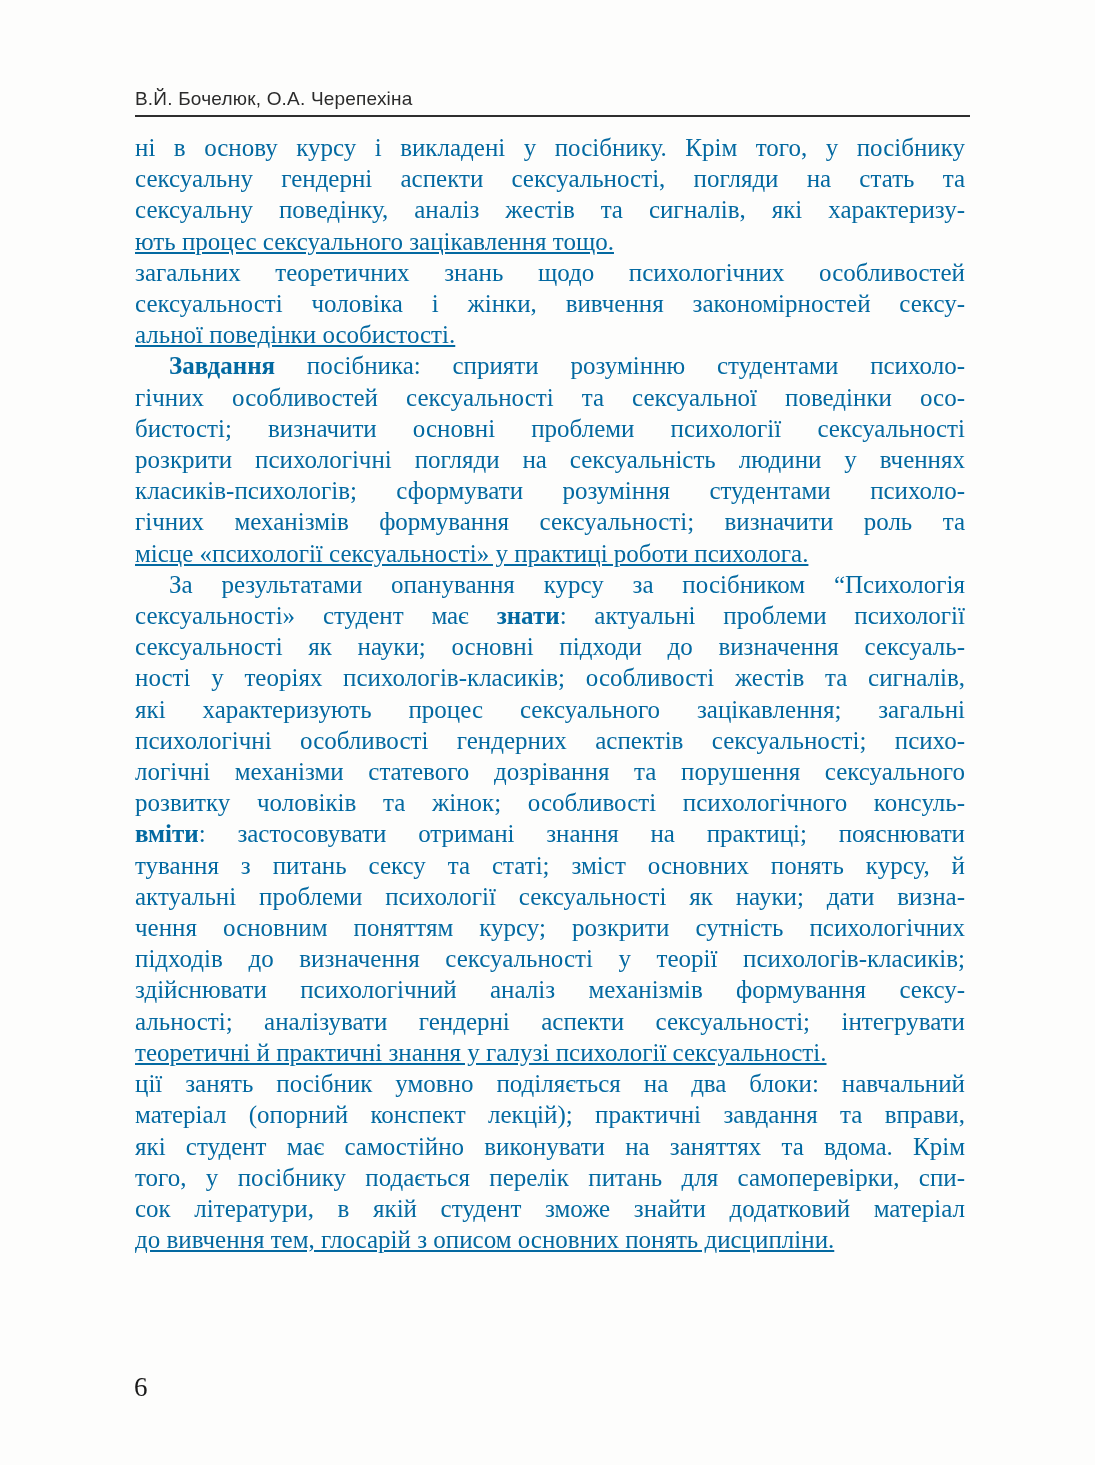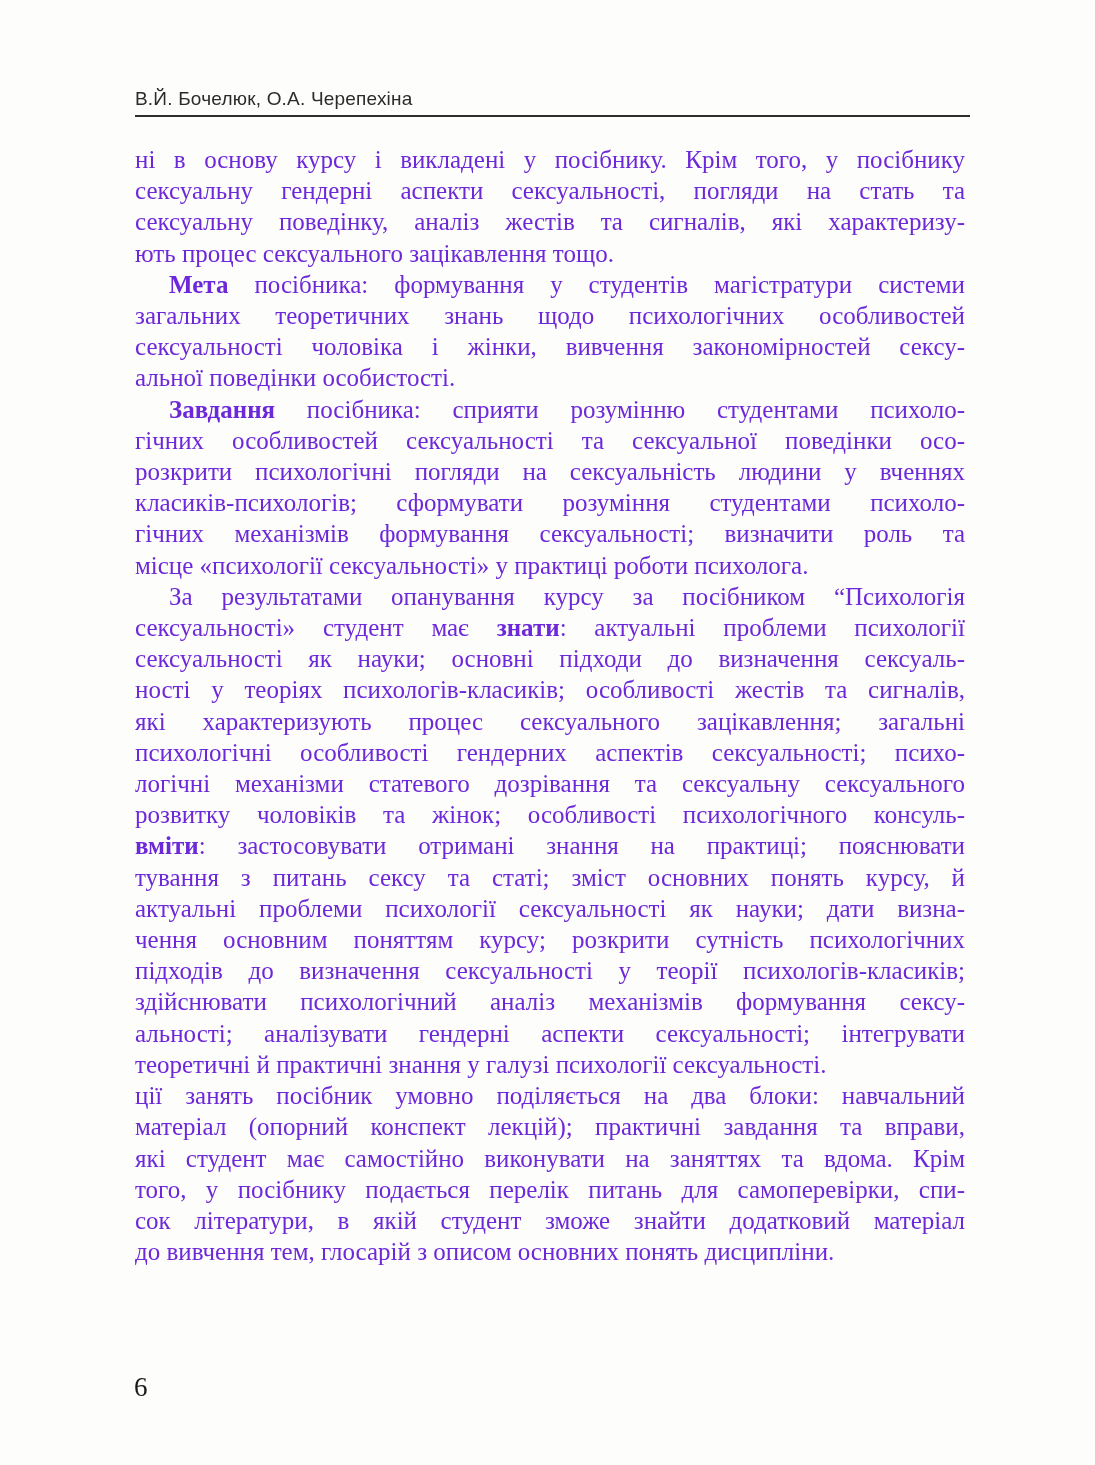--- a/index.html
+++ b/index.html
@@ -30,34 +30,35 @@
     letter-spacing: 0.2px;
   }
   .header-rule {
     margin-top: 5px;
     height: 2px;
     background: #2e2e2e;
   }
   .body-text {
     position: absolute;
     left: 135px;
-    top: 144px;
+    top: 132px;
     width: 830px;
     font-family: "Liberation Serif", serif;
     font-size: 25px;
     line-height: 31.2px;
-    color: #6d28d9;
+    color: #0369a1;
   }
   .paragraph { margin: 0; }
   .line {
     text-align: justify;
     text-align-last: justify;
   }
   .line.para-end {
     text-align-last: left;
+    text-decoration: underline;
   }
   .line.first-indent {
     text-indent: 34px;
   }
   .line b { font-weight: bold; }
   .page-number {
     position: absolute;
     left: 134px;
     top: 1372px;
     font-family: "Liberation Serif", serif;
@@ -75,41 +76,41 @@
   </div>
 
   <div class="body-text">
       <div class="paragraph">
         <div class="line"><span>ні в основу курсу і викладені у посібнику. Крім того, у посібнику</span></div>
         <div class="line"><span>сексуальну гендерні аспекти сексуальності, погляди на стать та</span></div>
         <div class="line"><span>сексуальну поведінку, аналіз жестів та сигналів, які характеризу-</span></div>
         <div class="line para-end"><span>ють процес сексуального зацікавлення тощо.</span></div>
       </div>
       <div class="paragraph">
-        <div class="line first-indent"><b>Мета</b><span> посібника: формування у студентів магістратури системи</span></div>
         <div class="line"><span>загальних теоретичних знань щодо психологічних особливостей</span></div>
         <div class="line"><span>сексуальності чоловіка і жінки, вивчення закономірностей сексу-</span></div>
         <div class="line para-end"><span>альної поведінки особистості.</span></div>
       </div>
       <div class="paragraph">
         <div class="line first-indent"><b>Завдання</b><span> посібника: сприяти розумінню студентами психоло-</span></div>
         <div class="line"><span>гічних особливостей сексуальності та сексуальної поведінки осо-</span></div>
+        <div class="line"><span>бистості; визначити основні проблеми психології сексуальності</span></div>
         <div class="line"><span>розкрити психологічні погляди на сексуальність людини у вченнях</span></div>
         <div class="line"><span>класиків-психологів; сформувати розуміння студентами психоло-</span></div>
         <div class="line"><span>гічних механізмів формування сексуальності; визначити роль та</span></div>
         <div class="line para-end"><span>місце «психології сексуальності» у практиці роботи психолога.</span></div>
       </div>
       <div class="paragraph">
         <div class="line first-indent"><span>За результатами опанування курсу за посібником “Психологія</span></div>
         <div class="line"><span>сексуальності» студент має </span><b>знати</b><span>: актуальні проблеми психології</span></div>
         <div class="line"><span>сексуальності як науки; основні підходи до визначення сексуаль-</span></div>
         <div class="line"><span>ності у теоріях психологів-класиків; особливості жестів та сигналів,</span></div>
         <div class="line"><span>які характеризують процес сексуального зацікавлення; загальні</span></div>
         <div class="line"><span>психологічні особливості гендерних аспектів сексуальності; психо-</span></div>
-        <div class="line"><span>логічні механізми статевого дозрівання та сексуальну сексуального</span></div>
+        <div class="line"><span>логічні механізми статевого дозрівання та порушення сексуального</span></div>
         <div class="line"><span>розвитку чоловіків та жінок; особливості психологічного консуль-</span></div>
         <div class="line"><b>вміти</b><span>: застосовувати отримані знання на практиці; пояснювати</span></div>
         <div class="line"><span>тування з питань сексу та статі; зміст основних понять курсу, й</span></div>
         <div class="line"><span>актуальні проблеми психології сексуальності як науки; дати визна-</span></div>
         <div class="line"><span>чення основним поняттям курсу; розкрити сутність психологічних</span></div>
         <div class="line"><span>підходів до визначення сексуальності у теорії психологів-класиків;</span></div>
         <div class="line"><span>здійснювати психологічний аналіз механізмів формування сексу-</span></div>
         <div class="line"><span>альності; аналізувати гендерні аспекти сексуальності; інтегрувати</span></div>
         <div class="line para-end"><span>теоретичні й практичні знання у галузі психології сексуальності.</span></div>
       </div>

